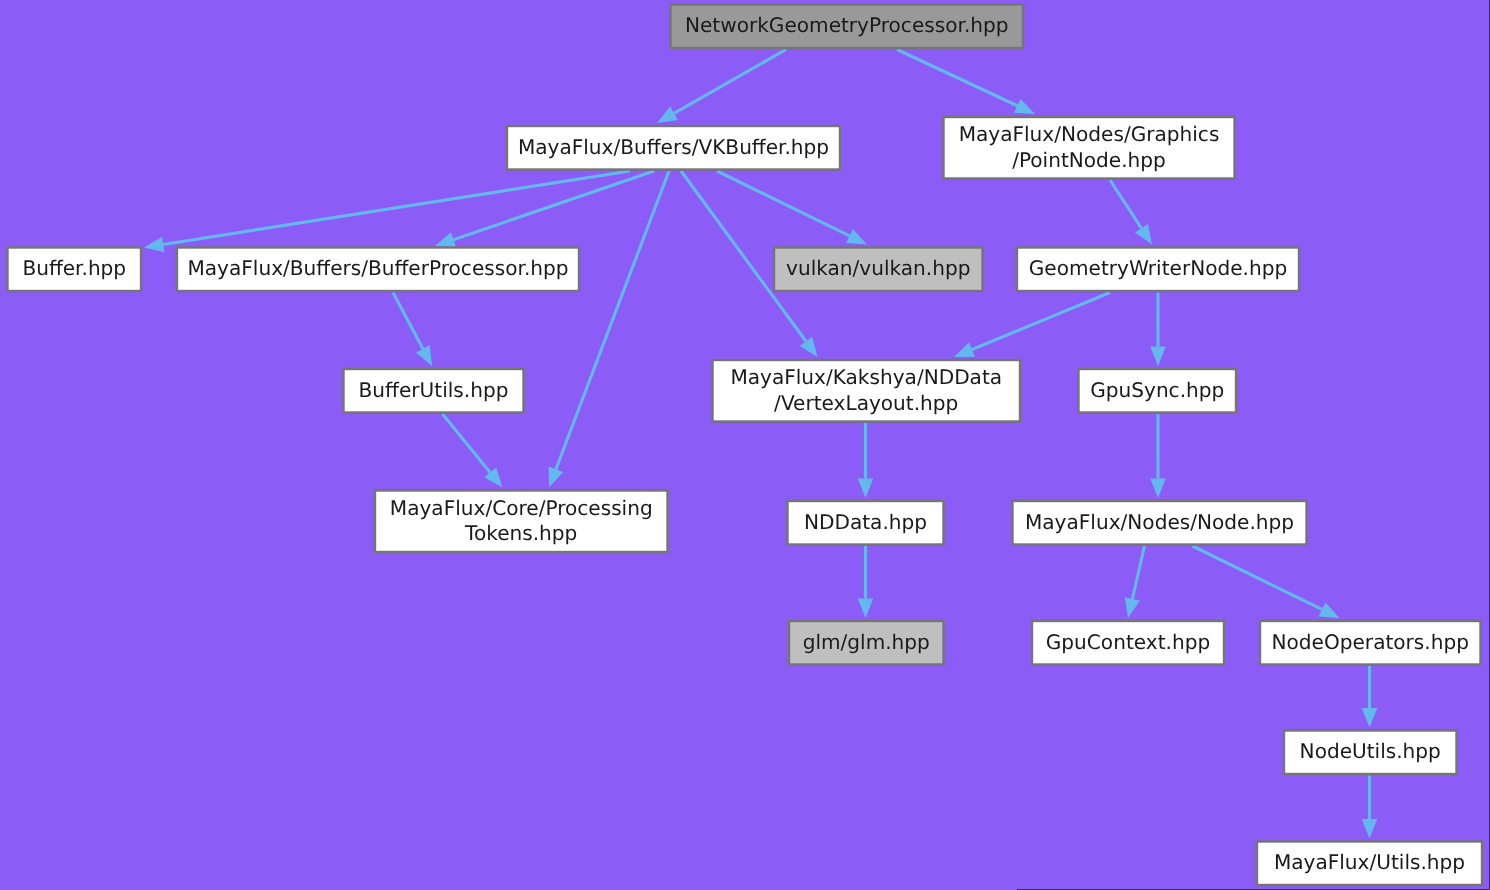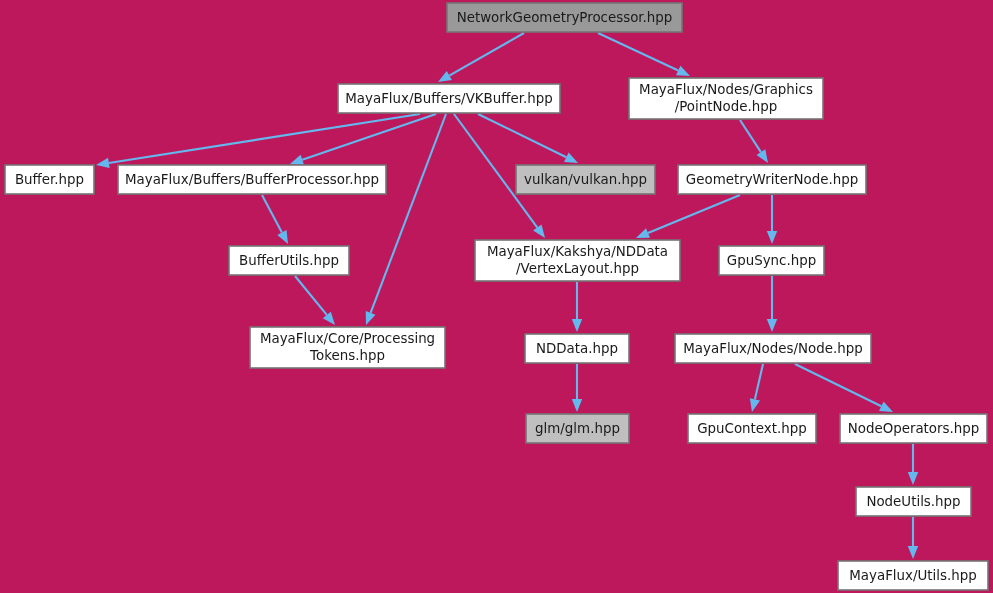--- a/index.html
+++ b/index.html
@@ -4,21 +4,21 @@
 <style>
   html, body {
     margin: 0;
     padding: 0;
     background: #000000;
   }
   #canvas-wrap {
     position: relative;
     width: 993px;
     height: 593px;
-    background: #be185d;
+    background: #8b5cf6;
     overflow: hidden;
     font-family: "DejaVu Sans", "Liberation Sans", sans-serif;
   }
   svg#graph {
     position: absolute;
     top: 0; left: 0;
     width: 993px;
     height: 593px;
     display: block;
   }

